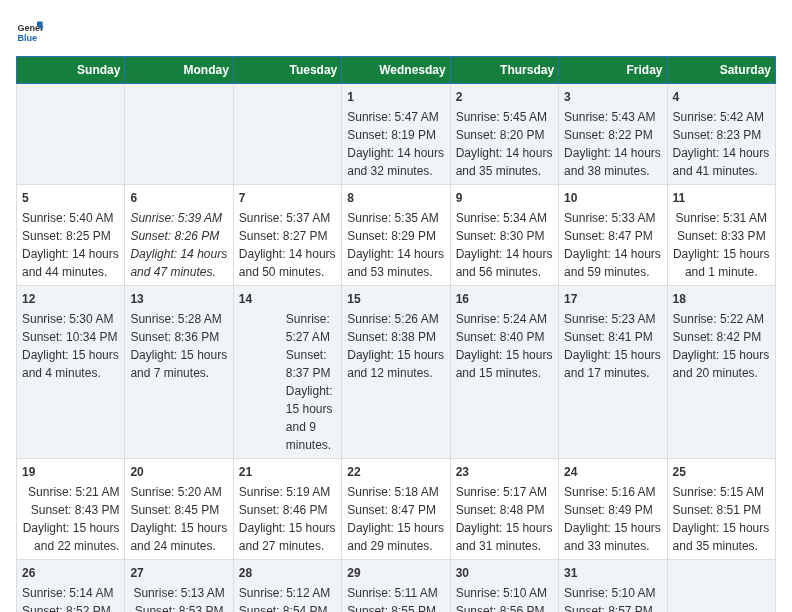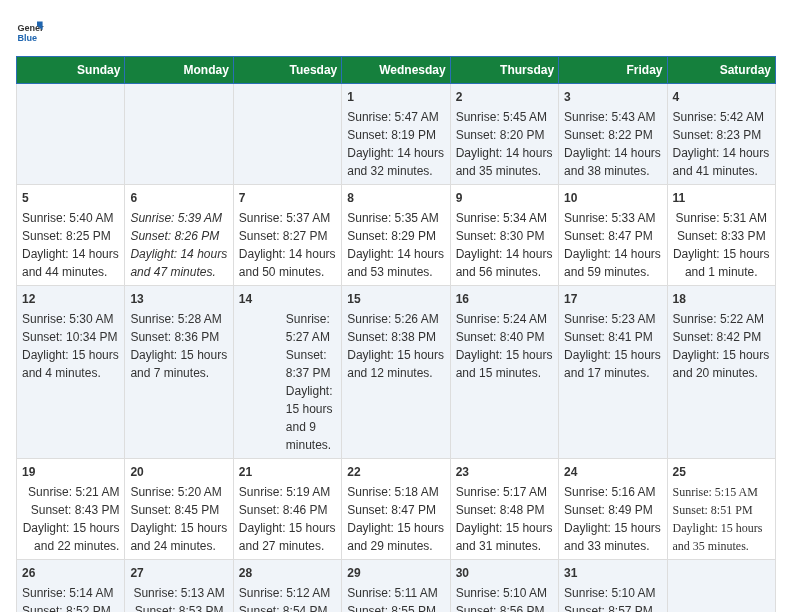--- a/index.html
+++ b/index.html
@@ -257,21 +257,21 @@
 Daylight: 15 hours and 31 minutes.</div>
         </td>
         <td>
           <span class="day-number">24</span>
           <div class="day-info" style="white-space: pre-line;">Sunrise: 5:16 AM
 Sunset: 8:49 PM
 Daylight: 15 hours and 33 minutes.</div>
         </td>
         <td>
           <span class="day-number">25</span>
-          <div class="day-info" style="white-space: pre-line; font-family: Liberation Serif, serif;">Sunrise: 5:15 AM
+          <div class="day-info" style="white-space: pre-line;">Sunrise: 5:15 AM
 Sunset: 8:51 PM
 Daylight: 15 hours and 35 minutes.</div>
         </td>
       </tr>
       <tr>
         <td>
           <span class="day-number">26</span>
           <div class="day-info" style="white-space: pre-line;">Sunrise: 5:14 AM
 Sunset: 8:52 PM
 Daylight: 15 hours and 37 minutes.</div>

